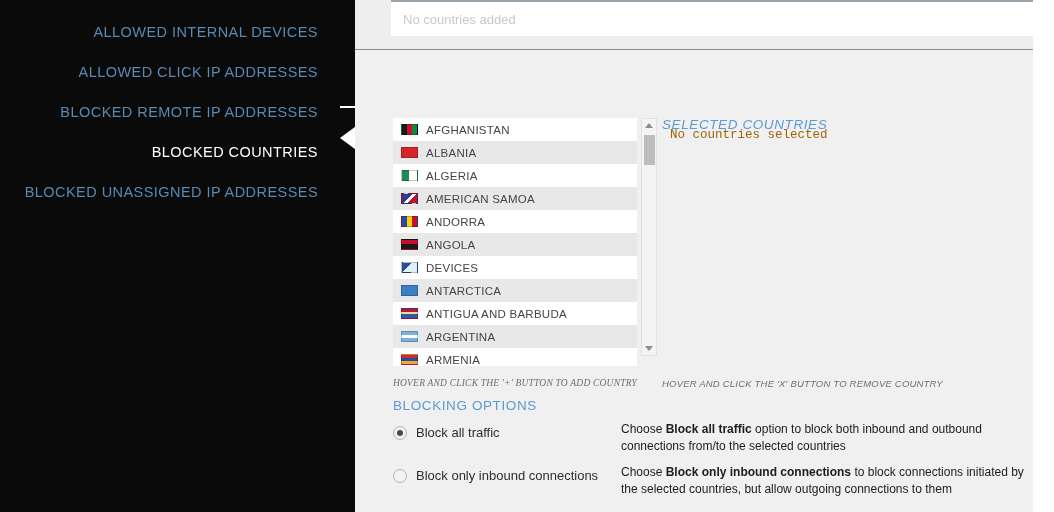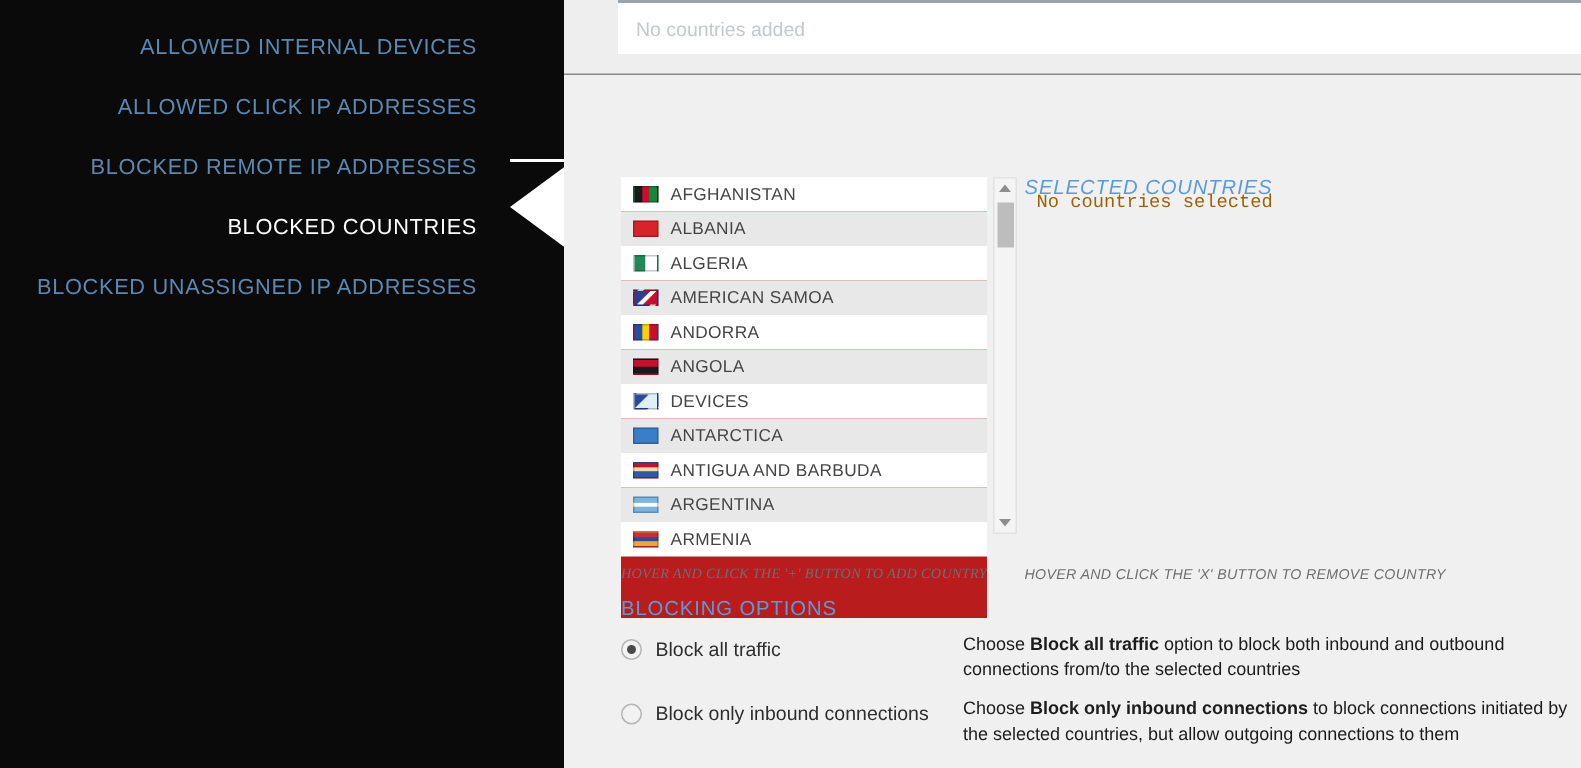--- a/index.html
+++ b/index.html
@@ -45,21 +45,21 @@
     position: absolute;
     left: 340px; top: 110px;
     width: 0; height: 0;
     border-top: 28px solid transparent;
     border-bottom: 28px solid transparent;
     border-right: 38px solid #ffffff;
   }
 
   
   .content {
-    position: absolute; left: 376px; top: 0;
+    position: absolute; left: 355px; top: 0;
     width: 678px; height: 512px;
     background: #f0f0f0;
     padding-left: 44px;
   }
 
   
   .added-strip {
     position: absolute; left: 0; top: 0;
     width: 678px; height: 50px;
     background: #eeeeee;
@@ -84,23 +84,23 @@
     letter-spacing: .6px;
     color: #5b9bd5;
     margin-top: 31px;
   }
   .col-head.avail { left: 38px; top: 86px; }
   .col-head.sel   { left: 307px; top: 86px; font-style: italic; }
 
   
   .list-wrap {
     position: absolute; left: 38px; top: 118px;
-    width: 244px; height: 294px;
+    width: 244px; height: 248px;
     overflow: hidden;
-    background: #b91c1c;
+    background: #be185d;
   }
   .c-row {
     display: flex; align-items: center;
     height: 23px;
     padding-left: 8px;
     background: #ffffff;
     cursor: pointer;
   }
   .c-row:nth-child(even) { background: #e8e8e8; }
   .c-name {

